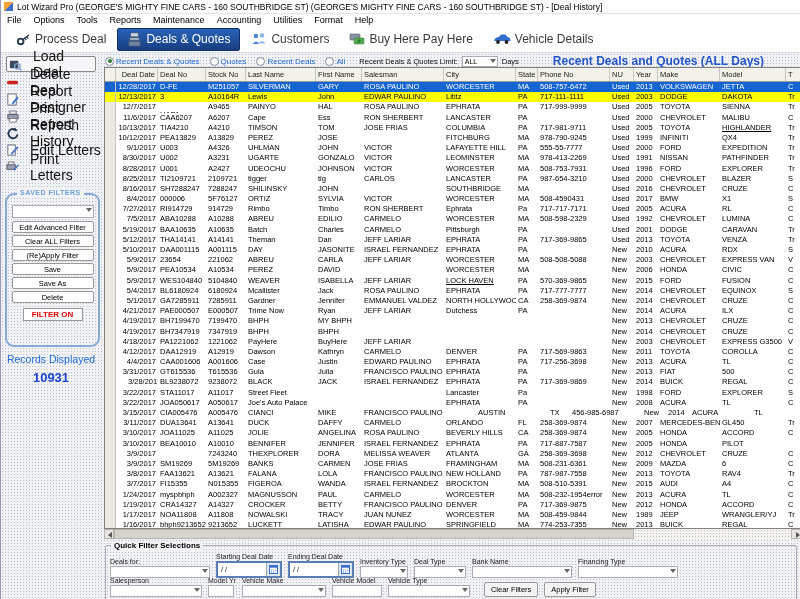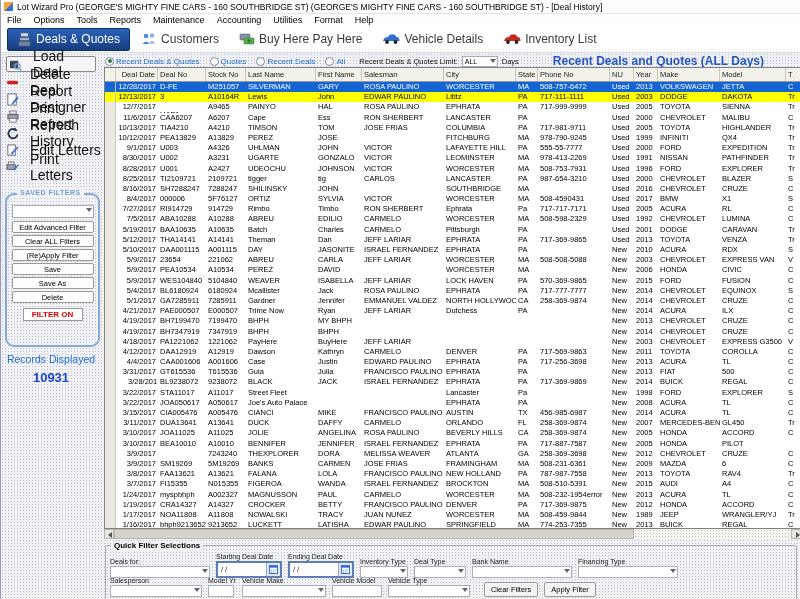--- a/index.html
+++ b/index.html
@@ -104,20 +104,29 @@
       <span class="menu-item">Options</span>
       <span class="menu-item">Tools</span>
       <span class="menu-item">Reports</span>
       <span class="menu-item">Maintenance</span>
       <span class="menu-item">Accounting</span>
       <span class="menu-item">Utilities</span>
       <span class="menu-item">Format</span>
       <span class="menu-item">Help</span>
     </div>
   <div id="toolbar">
+      <span class="tb-item">
+        <span style="display: inline-flex;">
+          <svg width="15" height="15" viewBox="0 0 16 16">
+            <circle cx="5" cy="10" r="3" fill="none" stroke="#23364f" stroke-width="2"></circle>
+            <path d="M7.5 8 L14 3 M11.5 5 l1.5 2 M9.5 6.5 l1.5 2" stroke="#23364f" stroke-width="1.4" fill="none"></path>
+          </svg>
+        </span>
+        <span>Process Deal</span>
+      </span>
       <span class="tb-item active">
         <span style="display: inline-flex;">
           <svg width="15" height="15" viewBox="0 0 16 16">
             <rect x="4" y="1" width="8" height="4" fill="#cfd6e4" stroke="#44506b" stroke-width=".6"></rect>
             <rect x="3" y="6" width="10" height="3" fill="#9fb0c8" stroke="#44506b" stroke-width=".6"></rect>
             <rect x="2" y="10" width="12" height="5" fill="#6e82a0" stroke="#44506b" stroke-width=".6"></rect>
           </svg>
         </span>
         <span>Deals &amp; Quotes</span>
       </span>
@@ -144,30 +153,20 @@
       </span>
       <span class="tb-item">
         <span style="display: inline-flex;">
           <svg width="18" height="12" viewBox="0 0 18 12">
             <path d="M1 8 q1 -4 5 -4 l2 -2.5 h4.5 l2 2.5 q3 .2 3 4 z" fill="#2f6fd0"></path>
             <circle cx="5" cy="9" r="1.9" fill="#222"></circle>
             <circle cx="13.5" cy="9" r="1.9" fill="#222"></circle>
           </svg>
         </span>
         <span>Vehicle Details</span>
-      </span>
-      <span class="tb-item">
-        <span style="display: inline-flex;">
-          <svg width="18" height="12" viewBox="0 0 18 12">
-            <path d="M1 8 q1 -4 5 -4 l2 -2.5 h4.5 l2 2.5 q3 .2 3 4 z" fill="#c42a22"></path>
-            <circle cx="5" cy="9" r="1.9" fill="#222"></circle>
-            <circle cx="13.5" cy="9" r="1.9" fill="#222"></circle>
-          </svg>
-        </span>
-        <span>Inventory List</span>
       </span>
     </div>
 
   <div id="content-bg" class="dotted"></div>
 
   <div id="sidebar">
     <div id="side-actions">
         <div class="side-action boxed">
           <span style="display: inline-flex;">
             <svg width="13" height="13" viewBox="0 0 14 14">
@@ -374,21 +373,21 @@
         <span class="g-cell" style="width: 40px;">A4210</span>
         <span class="g-cell" style="width: 70px;">TIMSON</span>
         <span class="g-cell" style="width: 46px;">TOM</span>
         <span class="g-cell" style="width: 82px;">JOSE FRIAS</span>
         <span class="g-cell" style="width: 72px;">COLUMBIA</span>
         <span class="g-cell" style="width: 22px;">PA</span>
         <span class="g-cell" style="width: 72px;">717-981-9711</span>
         <span class="g-cell" style="width: 24px;">Used</span>
         <span class="g-cell" style="width: 24px;">2005</span>
         <span class="g-cell" style="width: 62px;">TOYOTA</span>
-        <span class="g-cell" style="width: 66px;">HIGHLANDER</span>
+        <span class="g-cell" style="width: 66px; text-decoration: underline;">HIGHLANDER</span>
         <span class="g-cell" style="width: 20px;">Tr</span>
       </div>
       <div class="g-row">
         <span class="g-cell g-sel-cell" style="width: 11px;"></span>
         <span class="g-cell num" style="width: 42px;">10/12/2017</span>
         <span class="g-cell" style="width: 48px;">PEA13829</span>
         <span class="g-cell" style="width: 40px;">A13829</span>
         <span class="g-cell" style="width: 70px;">PEREZ</span>
         <span class="g-cell" style="width: 46px;">JOSE</span>
         <span class="g-cell" style="width: 82px;"></span>
@@ -623,21 +622,21 @@
         <span class="g-cell" style="width: 20px;">C</span>
       </div>
       <div class="g-row">
         <span class="g-cell g-sel-cell" style="width: 11px;"></span>
         <span class="g-cell num" style="width: 42px;">5/9/2017</span>
         <span class="g-cell" style="width: 48px;">WES104840</span>
         <span class="g-cell" style="width: 40px;">5104840</span>
         <span class="g-cell" style="width: 70px;">WEAVER</span>
         <span class="g-cell" style="width: 46px;">ISABELLA</span>
         <span class="g-cell" style="width: 82px;">JEFF LARIAR</span>
-        <span class="g-cell" style="width: 72px;">LOCK HAVEN</span>
+        <span class="g-cell" style="width: 72px; text-decoration: underline;">LOCK HAVEN</span>
         <span class="g-cell" style="width: 22px;">PA</span>
         <span class="g-cell" style="width: 72px;">570-369-9865</span>
         <span class="g-cell" style="width: 24px;">New</span>
         <span class="g-cell" style="width: 24px;">2015</span>
         <span class="g-cell" style="width: 62px;">FORD</span>
         <span class="g-cell" style="width: 66px;">FUSION</span>
         <span class="g-cell" style="width: 20px;">C</span>
       </div>
       <div class="g-row">
         <span class="g-cell g-sel-cell" style="width: 11px;"></span>
@@ -844,21 +843,21 @@
         <span class="g-cell" style="width: 20px;">C</span>
       </div>
       <div class="g-row">
         <span class="g-cell g-sel-cell" style="width: 11px;"></span>
         <span class="g-cell num" style="width: 42px;">3/15/2017</span>
         <span class="g-cell" style="width: 48px;">CIA005476</span>
         <span class="g-cell" style="width: 40px;">A005476</span>
         <span class="g-cell" style="width: 70px;">CIANCI</span>
         <span class="g-cell" style="width: 46px;">MIKE</span>
         <span class="g-cell" style="width: 82px;">FRANCISCO PAULINO</span>
-        <span class="g-cell" style="width: 72px;">AUSTIN</span>
+        <span class="g-cell" style="width: 72px; margin-left: 32px;">AUSTIN</span>
         <span class="g-cell" style="width: 22px;">TX</span>
         <span class="g-cell" style="width: 72px;">456-985-6987</span>
         <span class="g-cell" style="width: 24px;">New</span>
         <span class="g-cell" style="width: 24px;">2014</span>
         <span class="g-cell" style="width: 62px;">ACURA</span>
         <span class="g-cell" style="width: 66px;">TL</span>
         <span class="g-cell" style="width: 20px;">C</span>
       </div>
       <div class="g-row">
         <span class="g-cell g-sel-cell" style="width: 11px;"></span>

